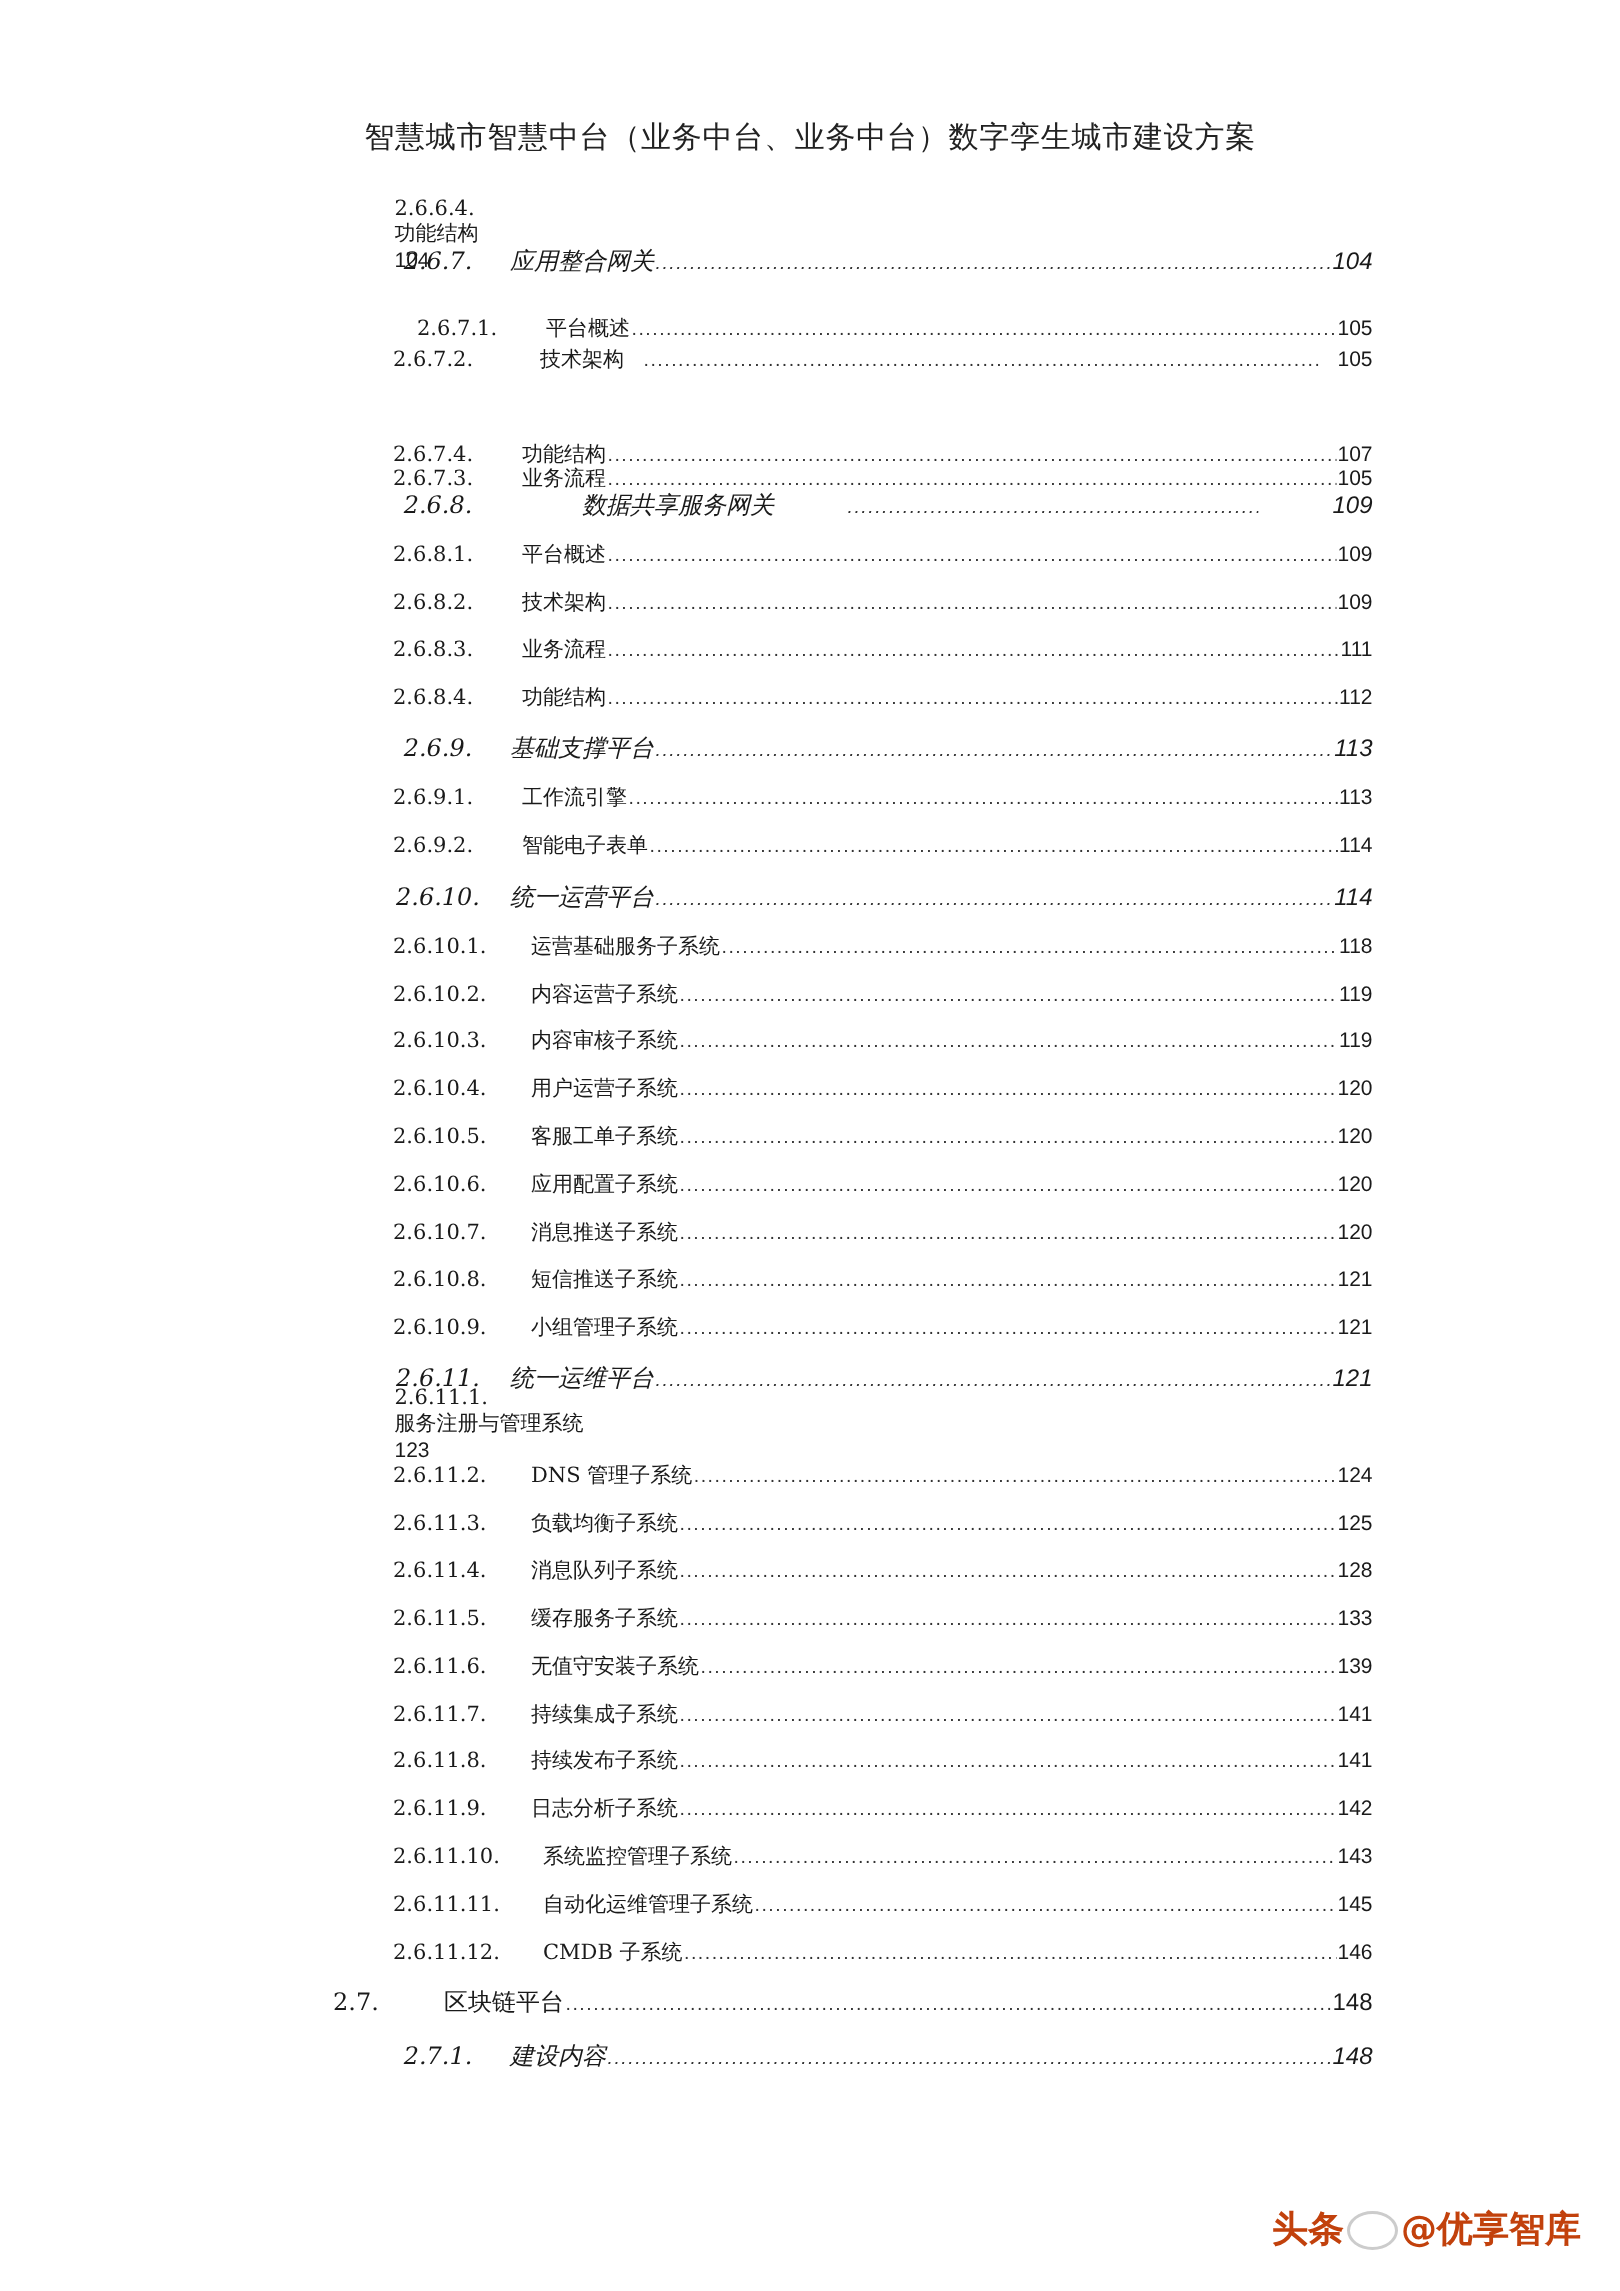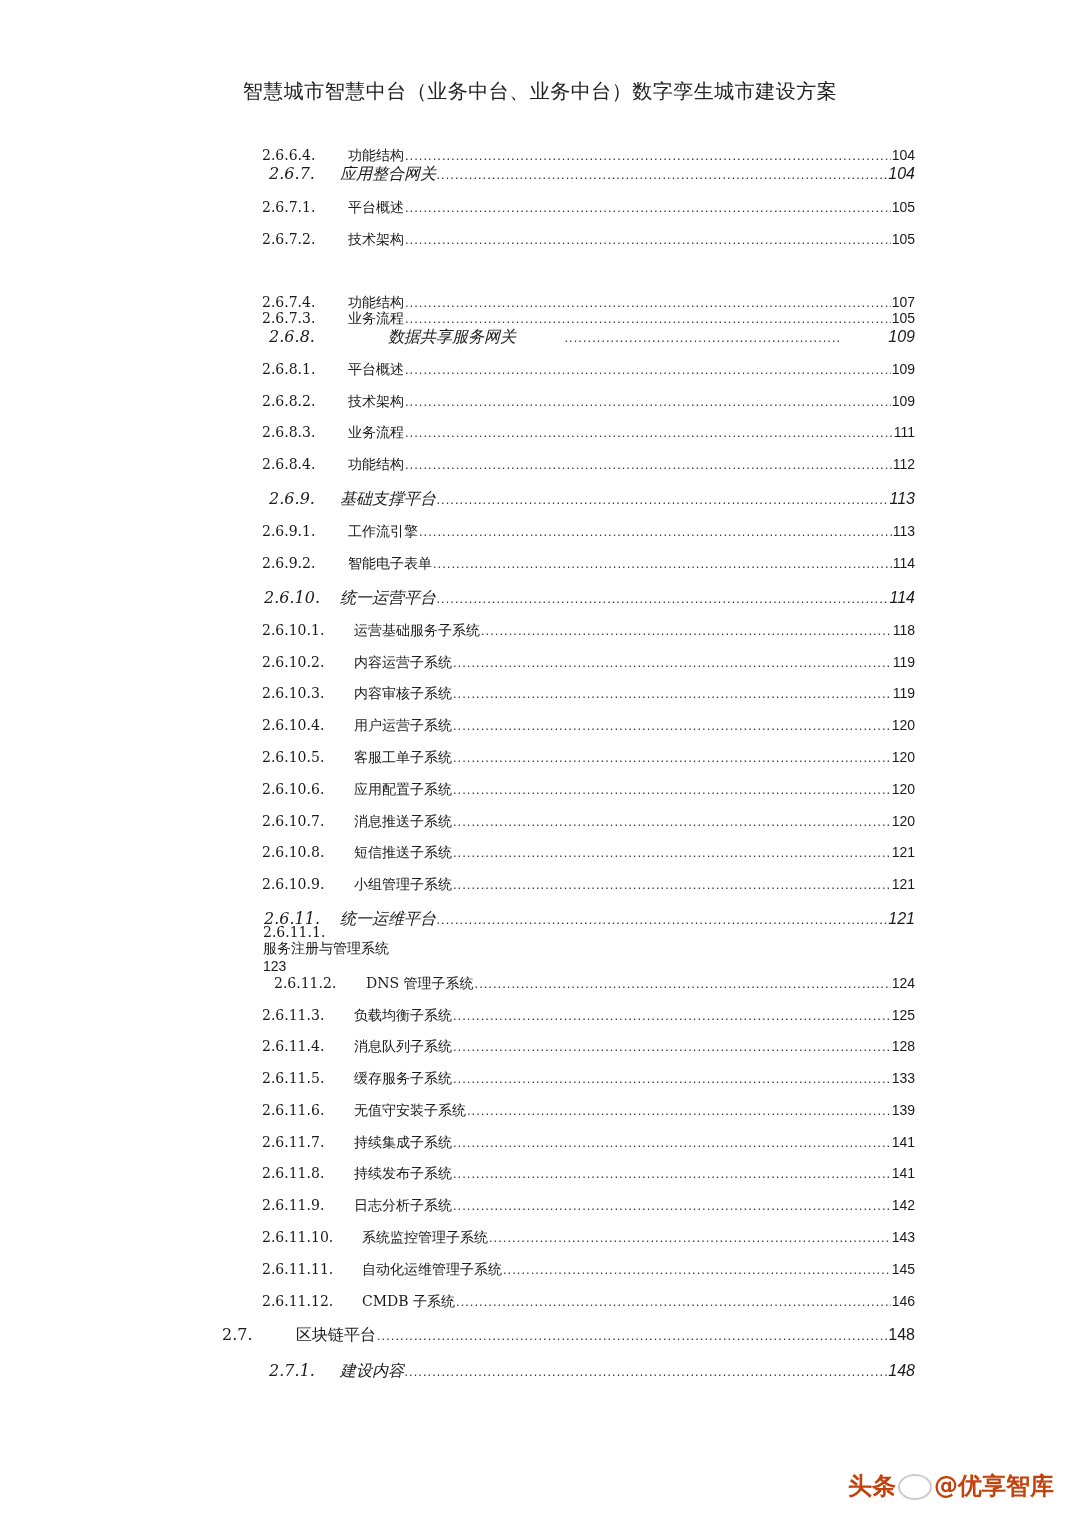--- a/index.html
+++ b/index.html
@@ -27,39 +27,39 @@
   .lvl2 .toc-page { font-size: 16px; }
   .watermark { position: absolute; left: 848px; top: 1470px; font-family: "DejaVu Sans", sans-serif; font-size: 24px; font-weight: bold; color: #c2410c; letter-spacing: 0px; }
   .watermark .wm-icon { display: inline-block; width: 30px; height: 22px; border: 2px solid #ccc; border-radius: 50%; vertical-align: middle; margin: 0 2px; }
 </style>
 </head>
 <body>
 
 <div class="doc-header">智慧城市智慧中台（业务中台、业务中台）数字孪生城市建设方案</div>
 
 <div class="toc" id="toc">
-    <div class="toc-row lvl4" style="top: 147px;">
+    <div class="toc-row lvl4" style="top: 131px; flex-direction: column;">
       <span class="toc-num">2.6.6.4.</span>
       <span class="toc-title">功能结构</span>
       <span class="toc-leader"></span>
       <span class="toc-page">104</span>
     </div>
     <div class="toc-row lvl3" style="top: 164px;">
       <span class="toc-num">2.6.7.</span>
       <span class="toc-title">应用整合网关</span>
       <span class="toc-leader"></span>
       <span class="toc-page">104</span>
     </div>
-    <div class="toc-row lvl4" style="top: 199px;">
+    <div class="toc-row lvl4" style="top: 210px; margin-left: 16px;">
       <span class="toc-num">2.6.7.1.</span>
       <span class="toc-title">平台概述</span>
       <span class="toc-leader"></span>
       <span class="toc-page">105</span>
     </div>
-    <div class="toc-row lvl4" style="top: 231px;">
+    <div class="toc-row lvl4" style="top: 231px; gap: 12px;">
       <span class="toc-num">2.6.7.2.</span>
       <span class="toc-title">技术架构</span>
       <span class="toc-leader"></span>
       <span class="toc-page">105</span>
     </div>
     <div class="toc-row lvl4" style="top: 262px; margin-top: 48px;">
       <span class="toc-num">2.6.7.3.</span>
       <span class="toc-title">业务流程</span>
       <span class="toc-leader"></span>
       <span class="toc-page">105</span>
@@ -183,21 +183,21 @@
       <span class="toc-title">统一运维平台</span>
       <span class="toc-leader"></span>
       <span class="toc-page">121</span>
     </div>
     <div class="toc-row lvl4 wide" style="top: 924px; flex-direction: column;">
       <span class="toc-num">2.6.11.1.</span>
       <span class="toc-title">服务注册与管理系统</span>
       <span class="toc-leader"></span>
       <span class="toc-page">123</span>
     </div>
-    <div class="toc-row lvl4 wide" style="top: 975px; margin-left: 12px;">
+    <div class="toc-row lvl4 wide" style="top: 975px;">
       <span class="toc-num">2.6.11.2.</span>
       <span class="toc-title">DNS 管理子系统</span>
       <span class="toc-leader"></span>
       <span class="toc-page">124</span>
     </div>
     <div class="toc-row lvl4 wide" style="top: 1007px;">
       <span class="toc-num">2.6.11.3.</span>
       <span class="toc-title">负载均衡子系统</span>
       <span class="toc-leader"></span>
       <span class="toc-page">125</span>

